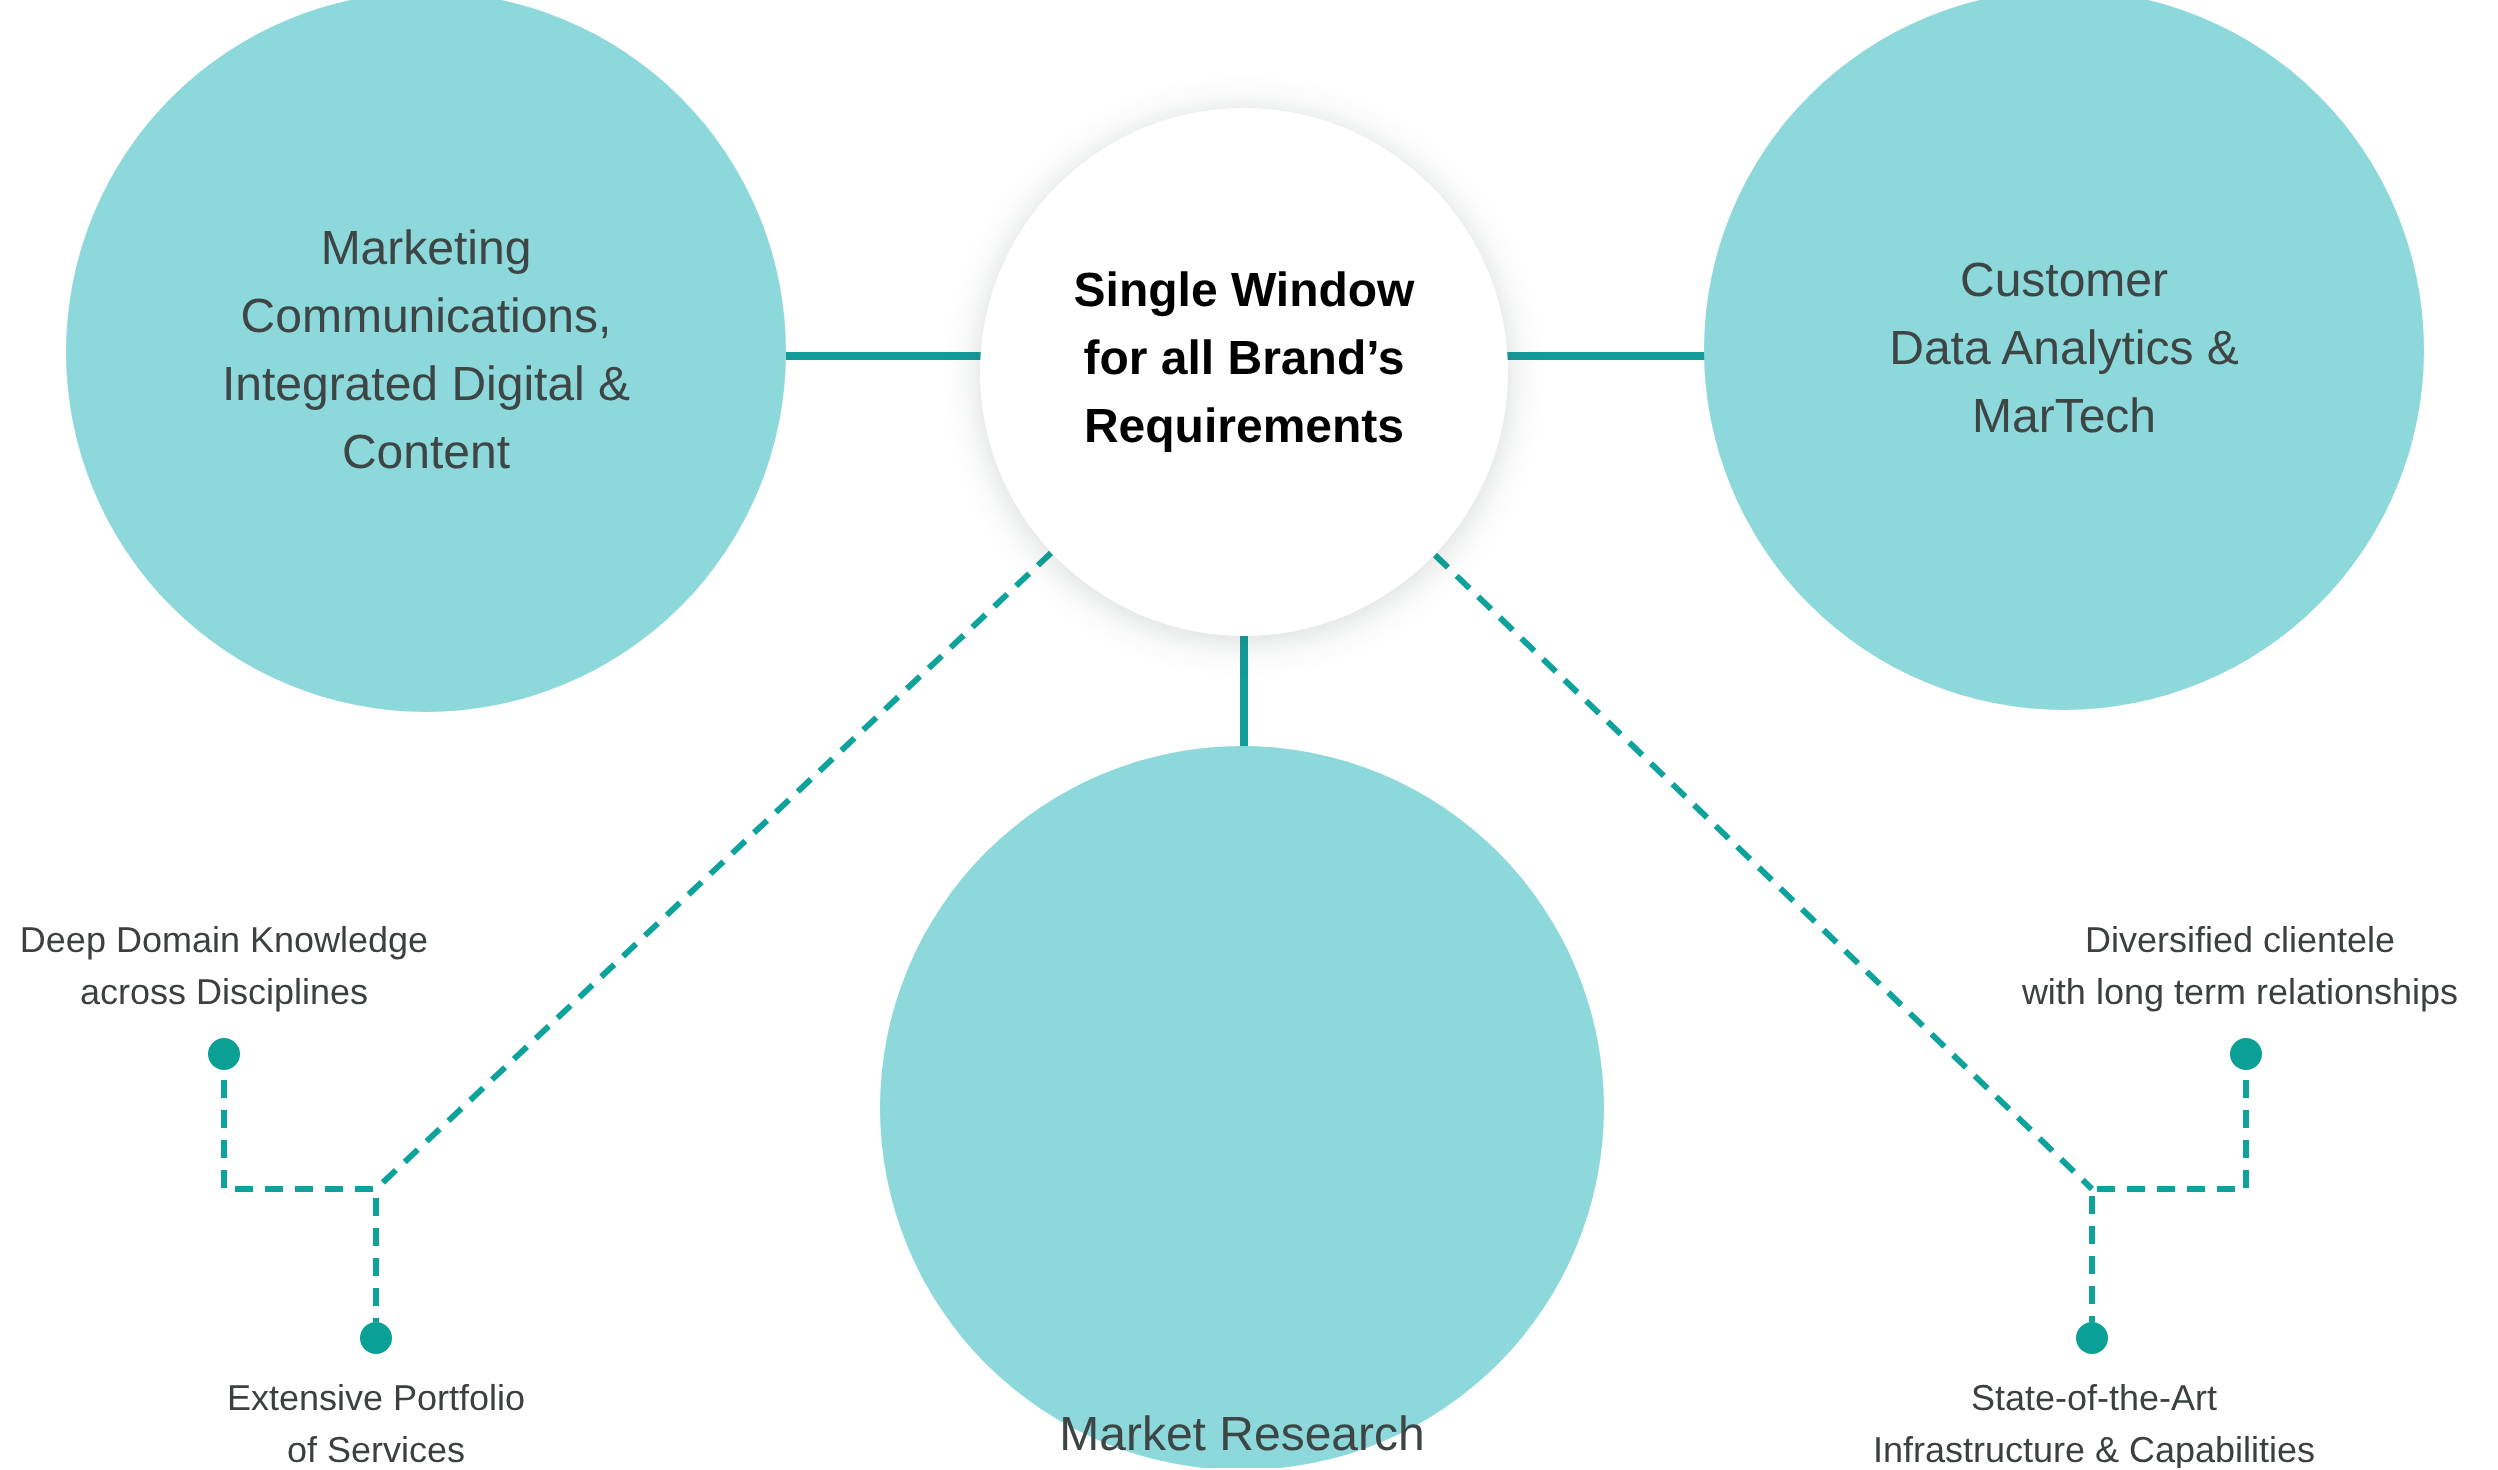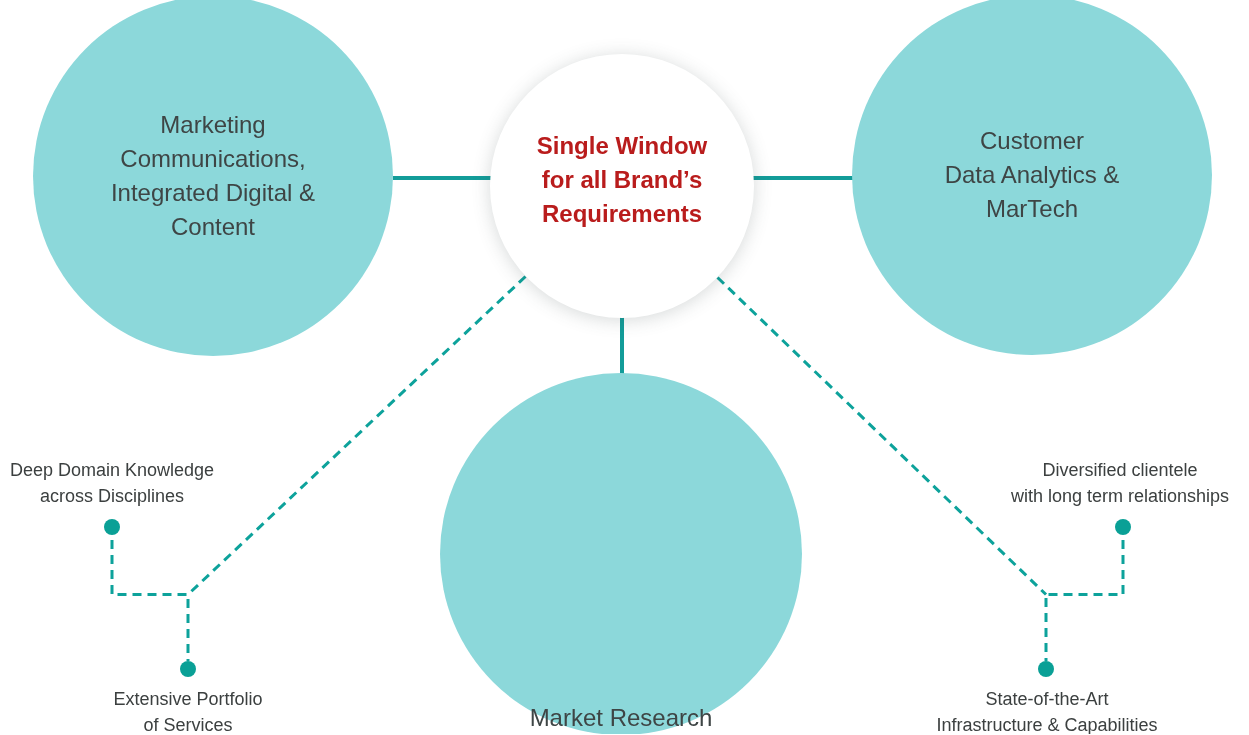--- a/index.html
+++ b/index.html
@@ -40,21 +40,21 @@
   .circle--marketing { left: 33px;  top: -4px; }
   .circle--customer  { left: 852px; top: -5px; }
   .circle--research  { left: 440px; top: 373px; width: 362px; height: 362px; align-items: flex-end; }
   .circle--center {
     left: 490px;
     top: 54px;
     width: 264px;
     height: 264px;
     background: #ffffff;
     box-shadow: 0 2px 18px rgba(70, 80, 80, 0.22);
-    color: #b91c1c;
+    color: #000000;
     font-size: 24px;
     font-weight: 700;
     line-height: 34px;
     z-index: 3;
   }
   .circle--teal, .circle--research { z-index: 2; }
   .circle-label {
     white-space: pre-line;
   }
   .circle--center .circle-label {

